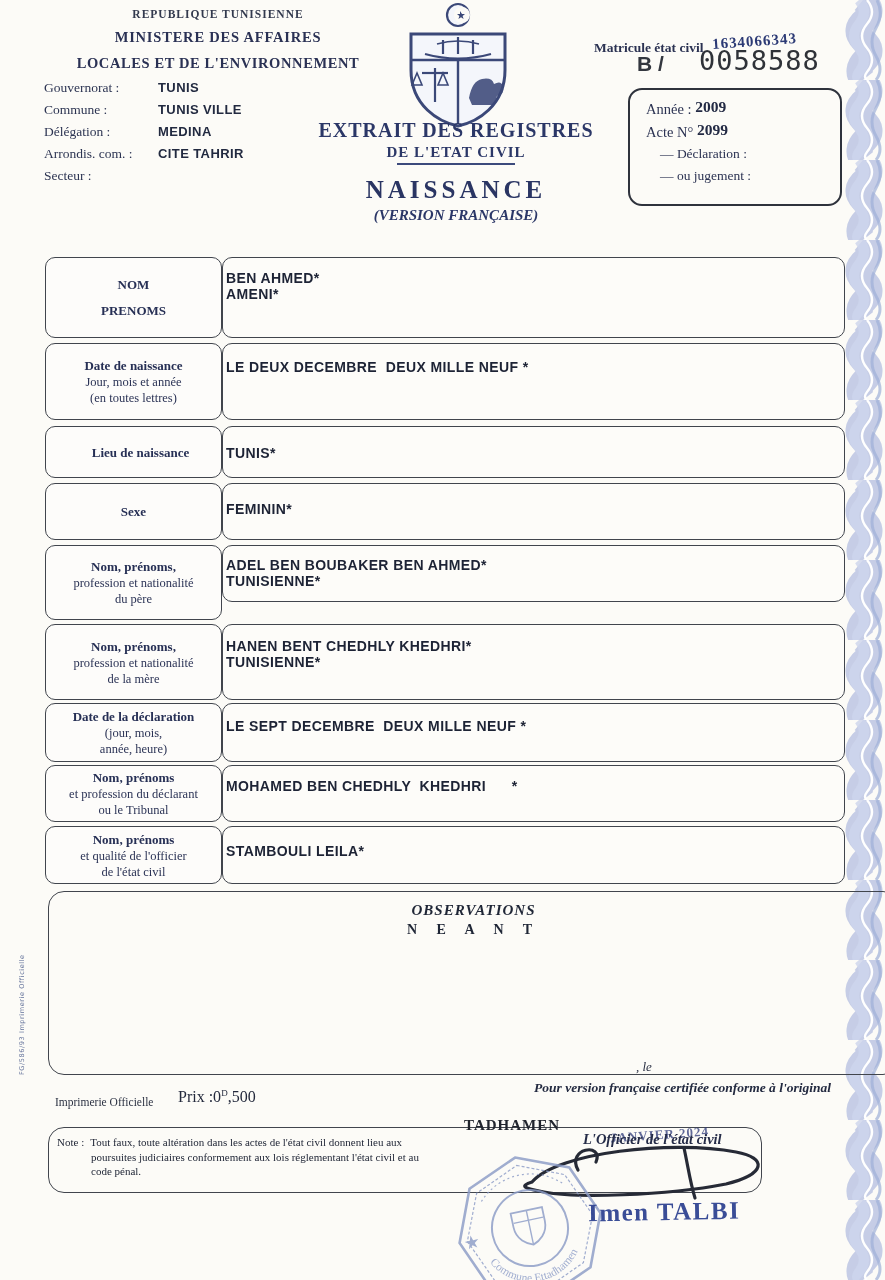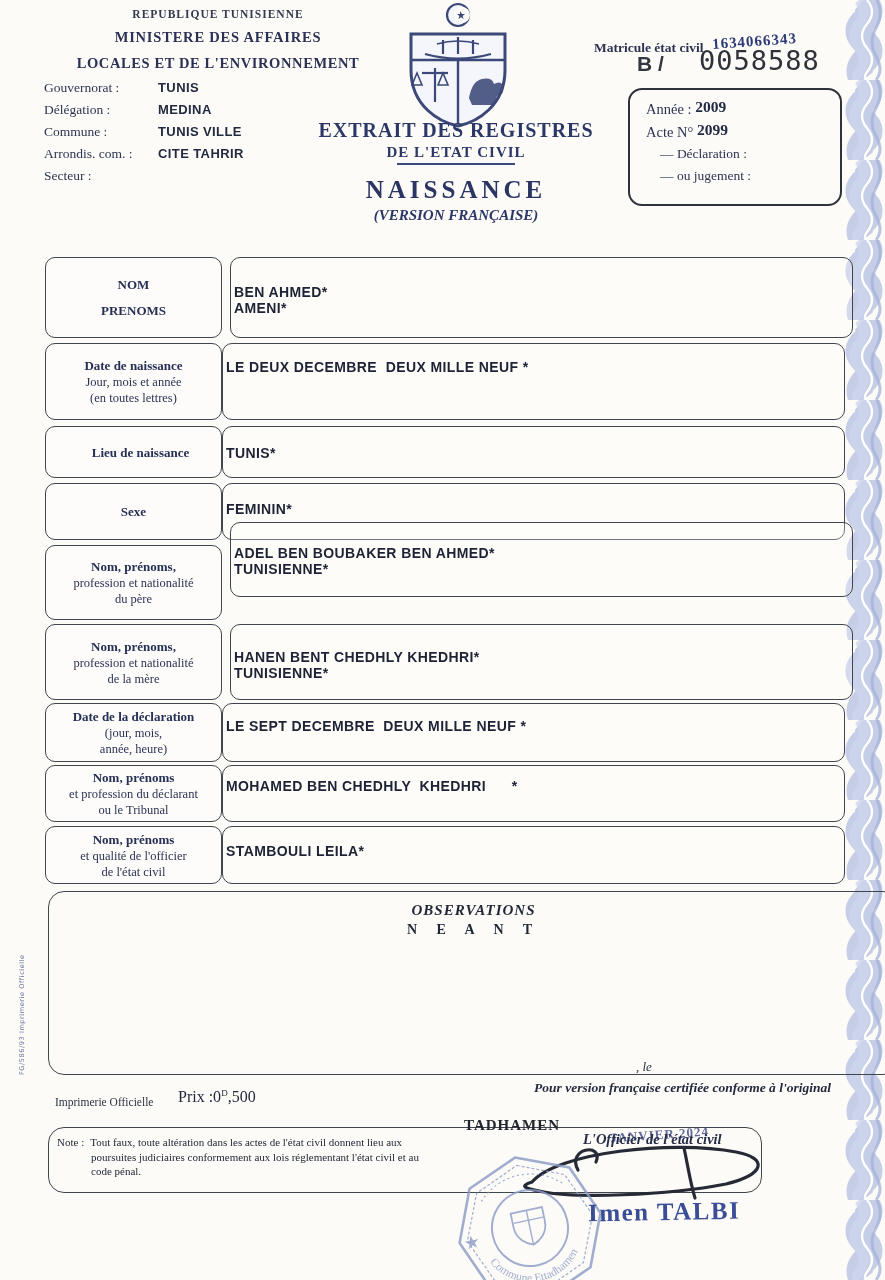--- a/index.html
+++ b/index.html
@@ -53,21 +53,21 @@
   
   .labbox{position:absolute;left:45px;width:177px;border:1.6px solid #41454d;border-radius:10px;
      box-sizing:border-box;display:flex;flex-direction:column;justify-content:center;
      align-items:center;text-align:center;background:rgba(255,255,255,.35);}
   .valbox{position:absolute;left:222px;width:623px;border:1.6px solid #41454d;border-radius:10px;
      box-sizing:border-box;background:rgba(255,255,255,.25);}
   .lab1{font:700 13px "Liberation Serif",serif;color:#273055;line-height:17px;}
   .lab2{font:400 12.5px "Liberation Serif",serif;color:#2b3355;line-height:16px;}
   .val{font:600 14px "Liberation Sans",sans-serif;color:#1d2335;letter-spacing:.4px;
      white-space:pre;padding-left:3px;}
-  .vflex{display:flex;flex-direction:column;justify-content:center;margin-left:8px;}
+  .vflex{display:flex;flex-direction:column;justify-content:flex-start;}
 
   
   .obsbox{position:absolute;left:48px;top:891px;width:851px;height:184px;border:1.6px solid #41454d;
      border-radius:16px;box-sizing:border-box;text-align:center;padding-top:10px;}
   .obst{font:700 15px "Liberation Serif",serif;font-style:italic;color:#1f2636;letter-spacing:1px;}
   .obsv{font:700 14px "Liberation Serif",serif;color:#1f2636;letter-spacing:8px;margin-top:3px;}
 
   
   .imprimerie{position:absolute;left:55px;top:1096px;font:400 11.5px "Liberation Serif",serif;color:#2b3142;}
   .prix{position:absolute;left:178px;top:1088px;font:400 16px "Liberation Serif",serif;color:#23293c;}
@@ -114,26 +114,26 @@
   <div class="hleft">
     <div class="hl1">REPUBLIQUE TUNISIENNE</div>
     <div class="hl2">MINISTERE DES AFFAIRES</div>
     <div class="hl3">LOCALES ET DE L'ENVIRONNEMENT</div>
     <div class="hfields">
       <div class="hfield">
         <span class="flab">Gouvernorat :</span>
         <span class="fval">TUNIS</span>
       </div>
       <div class="hfield">
+        <span class="flab">Commune :</span>
+        <span class="fval">TUNIS VILLE</span>
+      </div>
+      <div class="hfield">
         <span class="flab">Délégation :</span>
         <span class="fval">MEDINA</span>
-      </div>
-      <div class="hfield">
-        <span class="flab">Commune :</span>
-        <span class="fval">TUNIS VILLE</span>
       </div>
       <div class="hfield">
         <span class="flab">Arrondis. com. :</span>
         <span class="fval">CITE TAHRIR</span>
       </div>
       <div class="hfield">
         <span class="flab">Secteur :</span>
         <span class="fval"></span>
       </div>
     </div>
@@ -215,21 +215,21 @@
   </div>
   <div class="valbox" style="top:483px;height:57px;padding-top:17px;">
     <div class="val">FEMININ*</div>
   </div>
 
   <div class="labbox" style="top:545px;height:75px;">
     <div class="lab1">Nom, prénoms,</div>
     <div class="lab2">profession et nationalité</div>
     <div class="lab2">du père</div>
   </div>
-  <div class="valbox vflex" style="top:522px;height:75px;padding:11px 4px 8px 0;">
+  <div class="valbox vflex" style="top:545px;height:57px;padding:11px 4px 8px 0;">
     <div class="val">ADEL BEN BOUBAKER BEN AHMED*</div>
     <div class="val">TUNISIENNE*</div>
   </div>
 
   <div class="labbox" style="top:624px;height:76px;">
     <div class="lab1">Nom, prénoms,</div>
     <div class="lab2">profession et nationalité</div>
     <div class="lab2">de la mère</div>
   </div>
   <div class="valbox vflex" style="top:624px;height:76px;padding:13px 4px 7px 0;">

